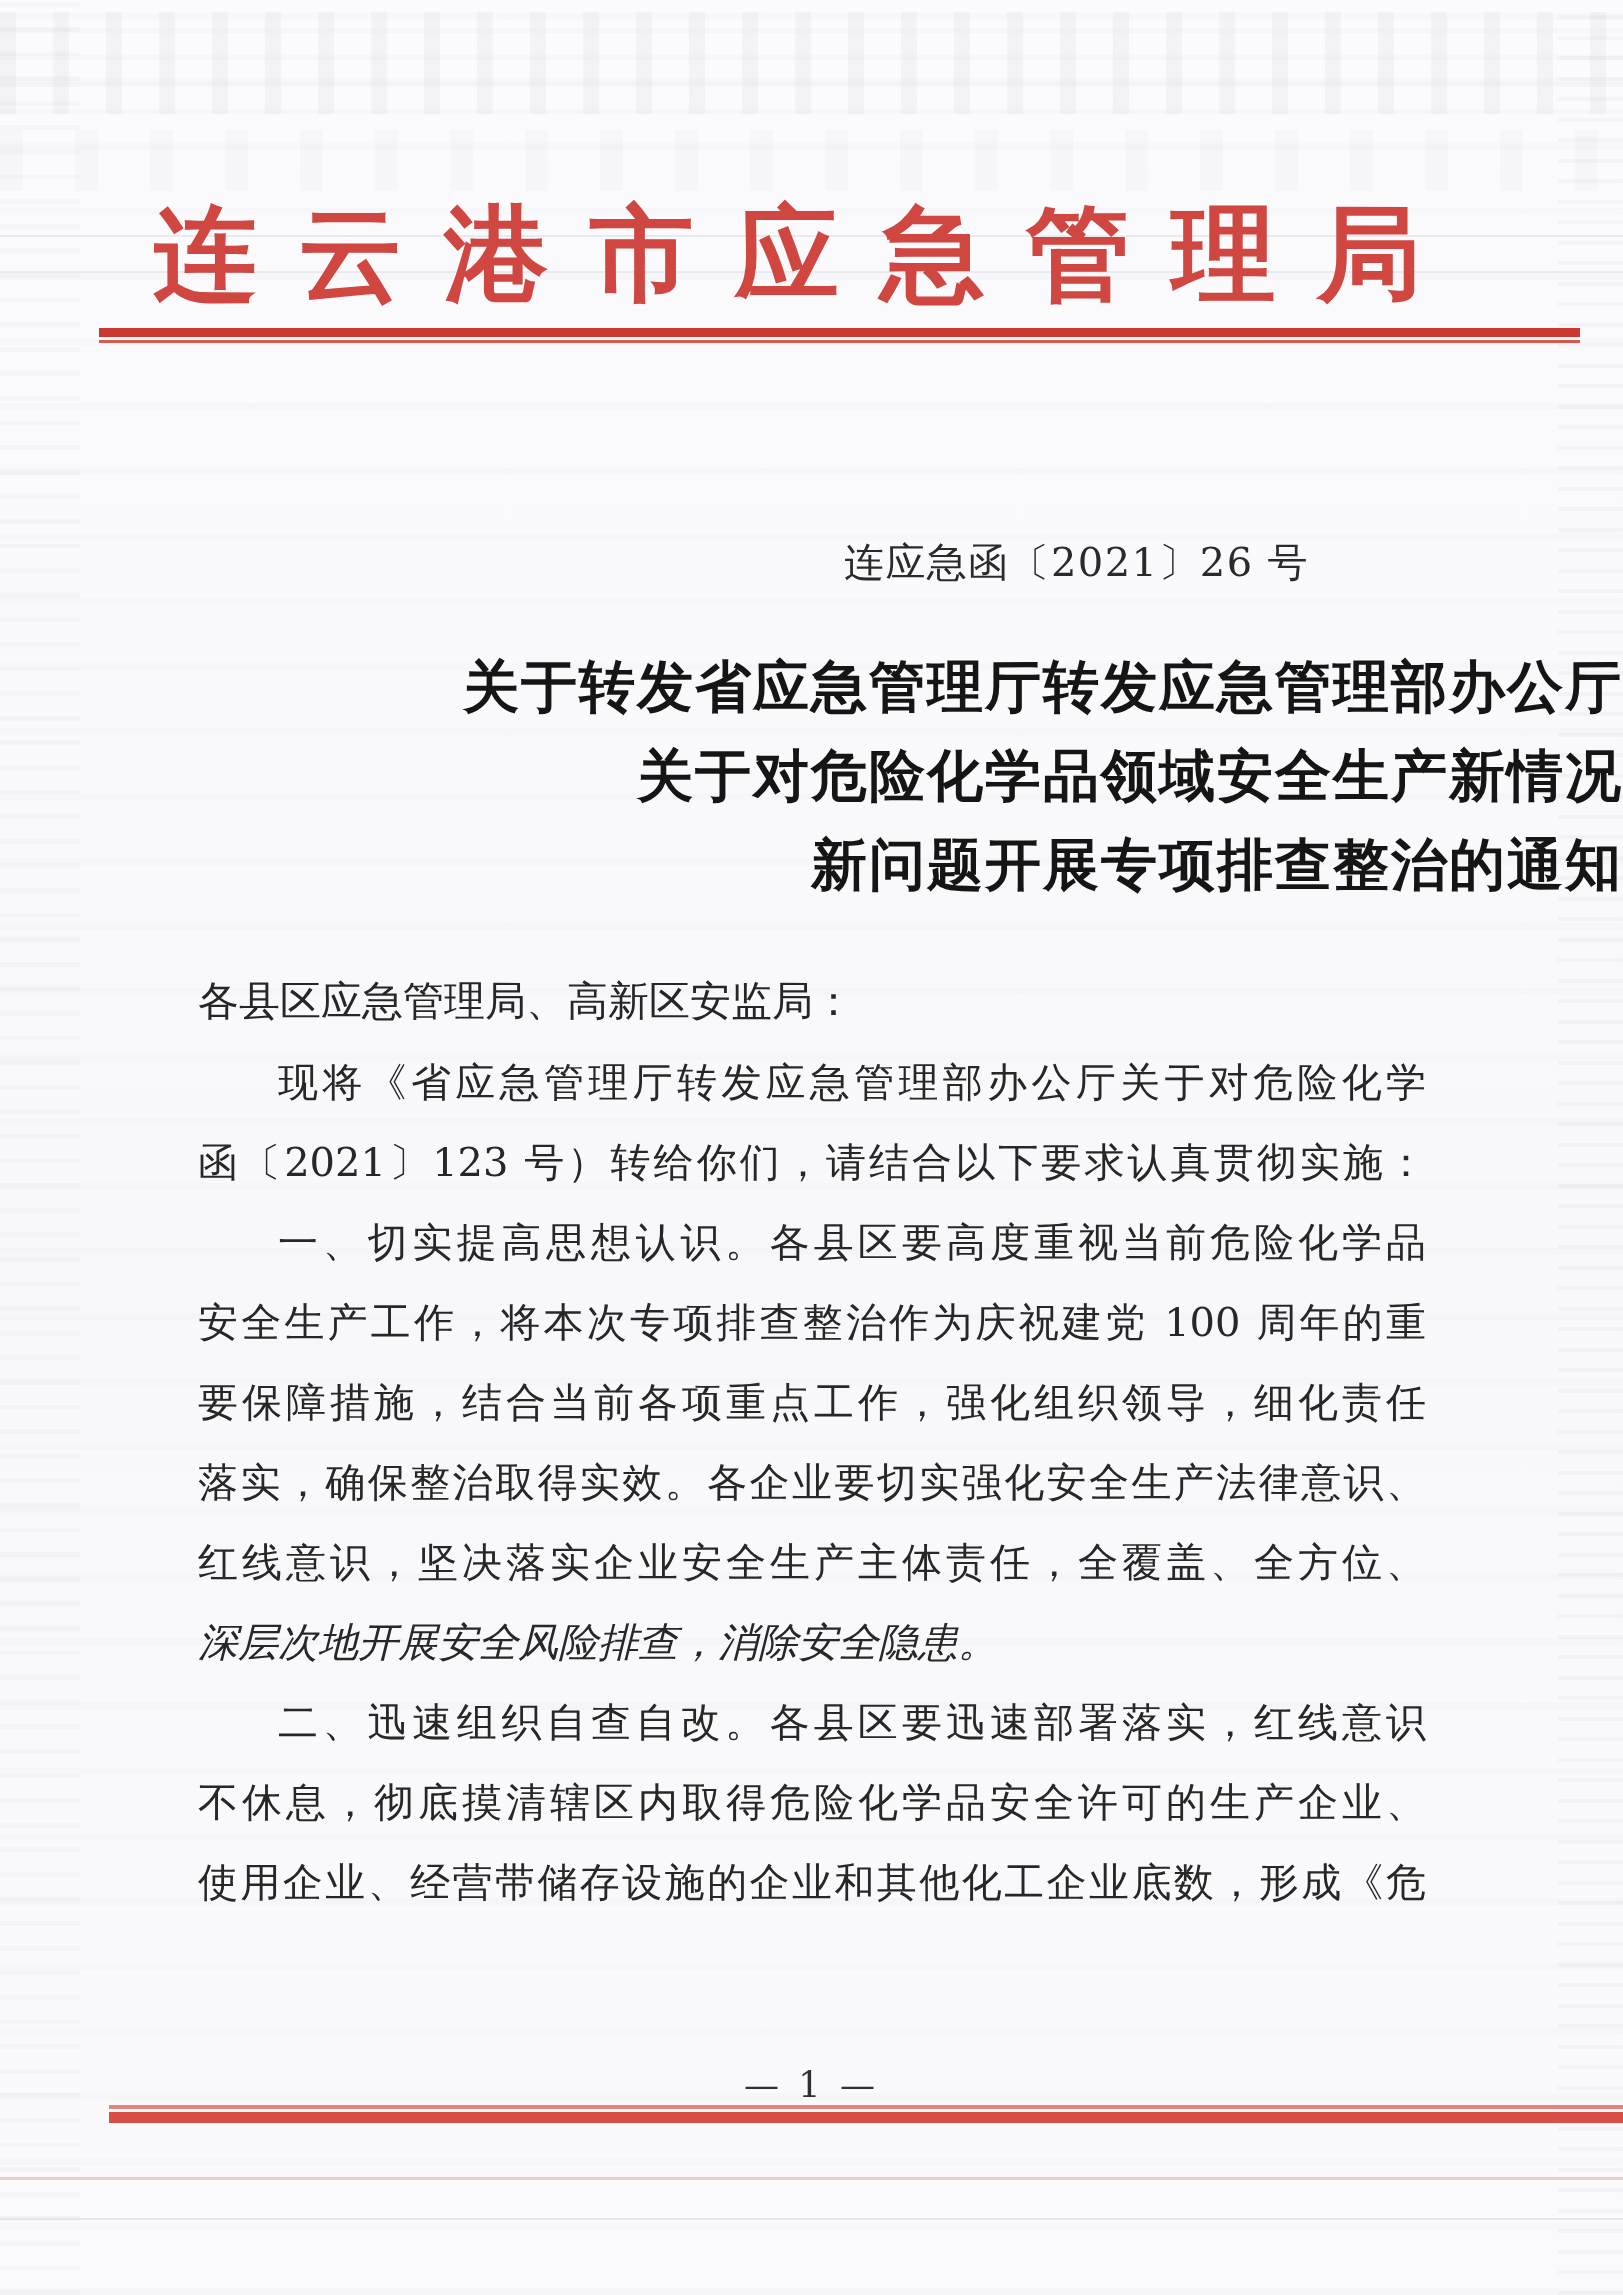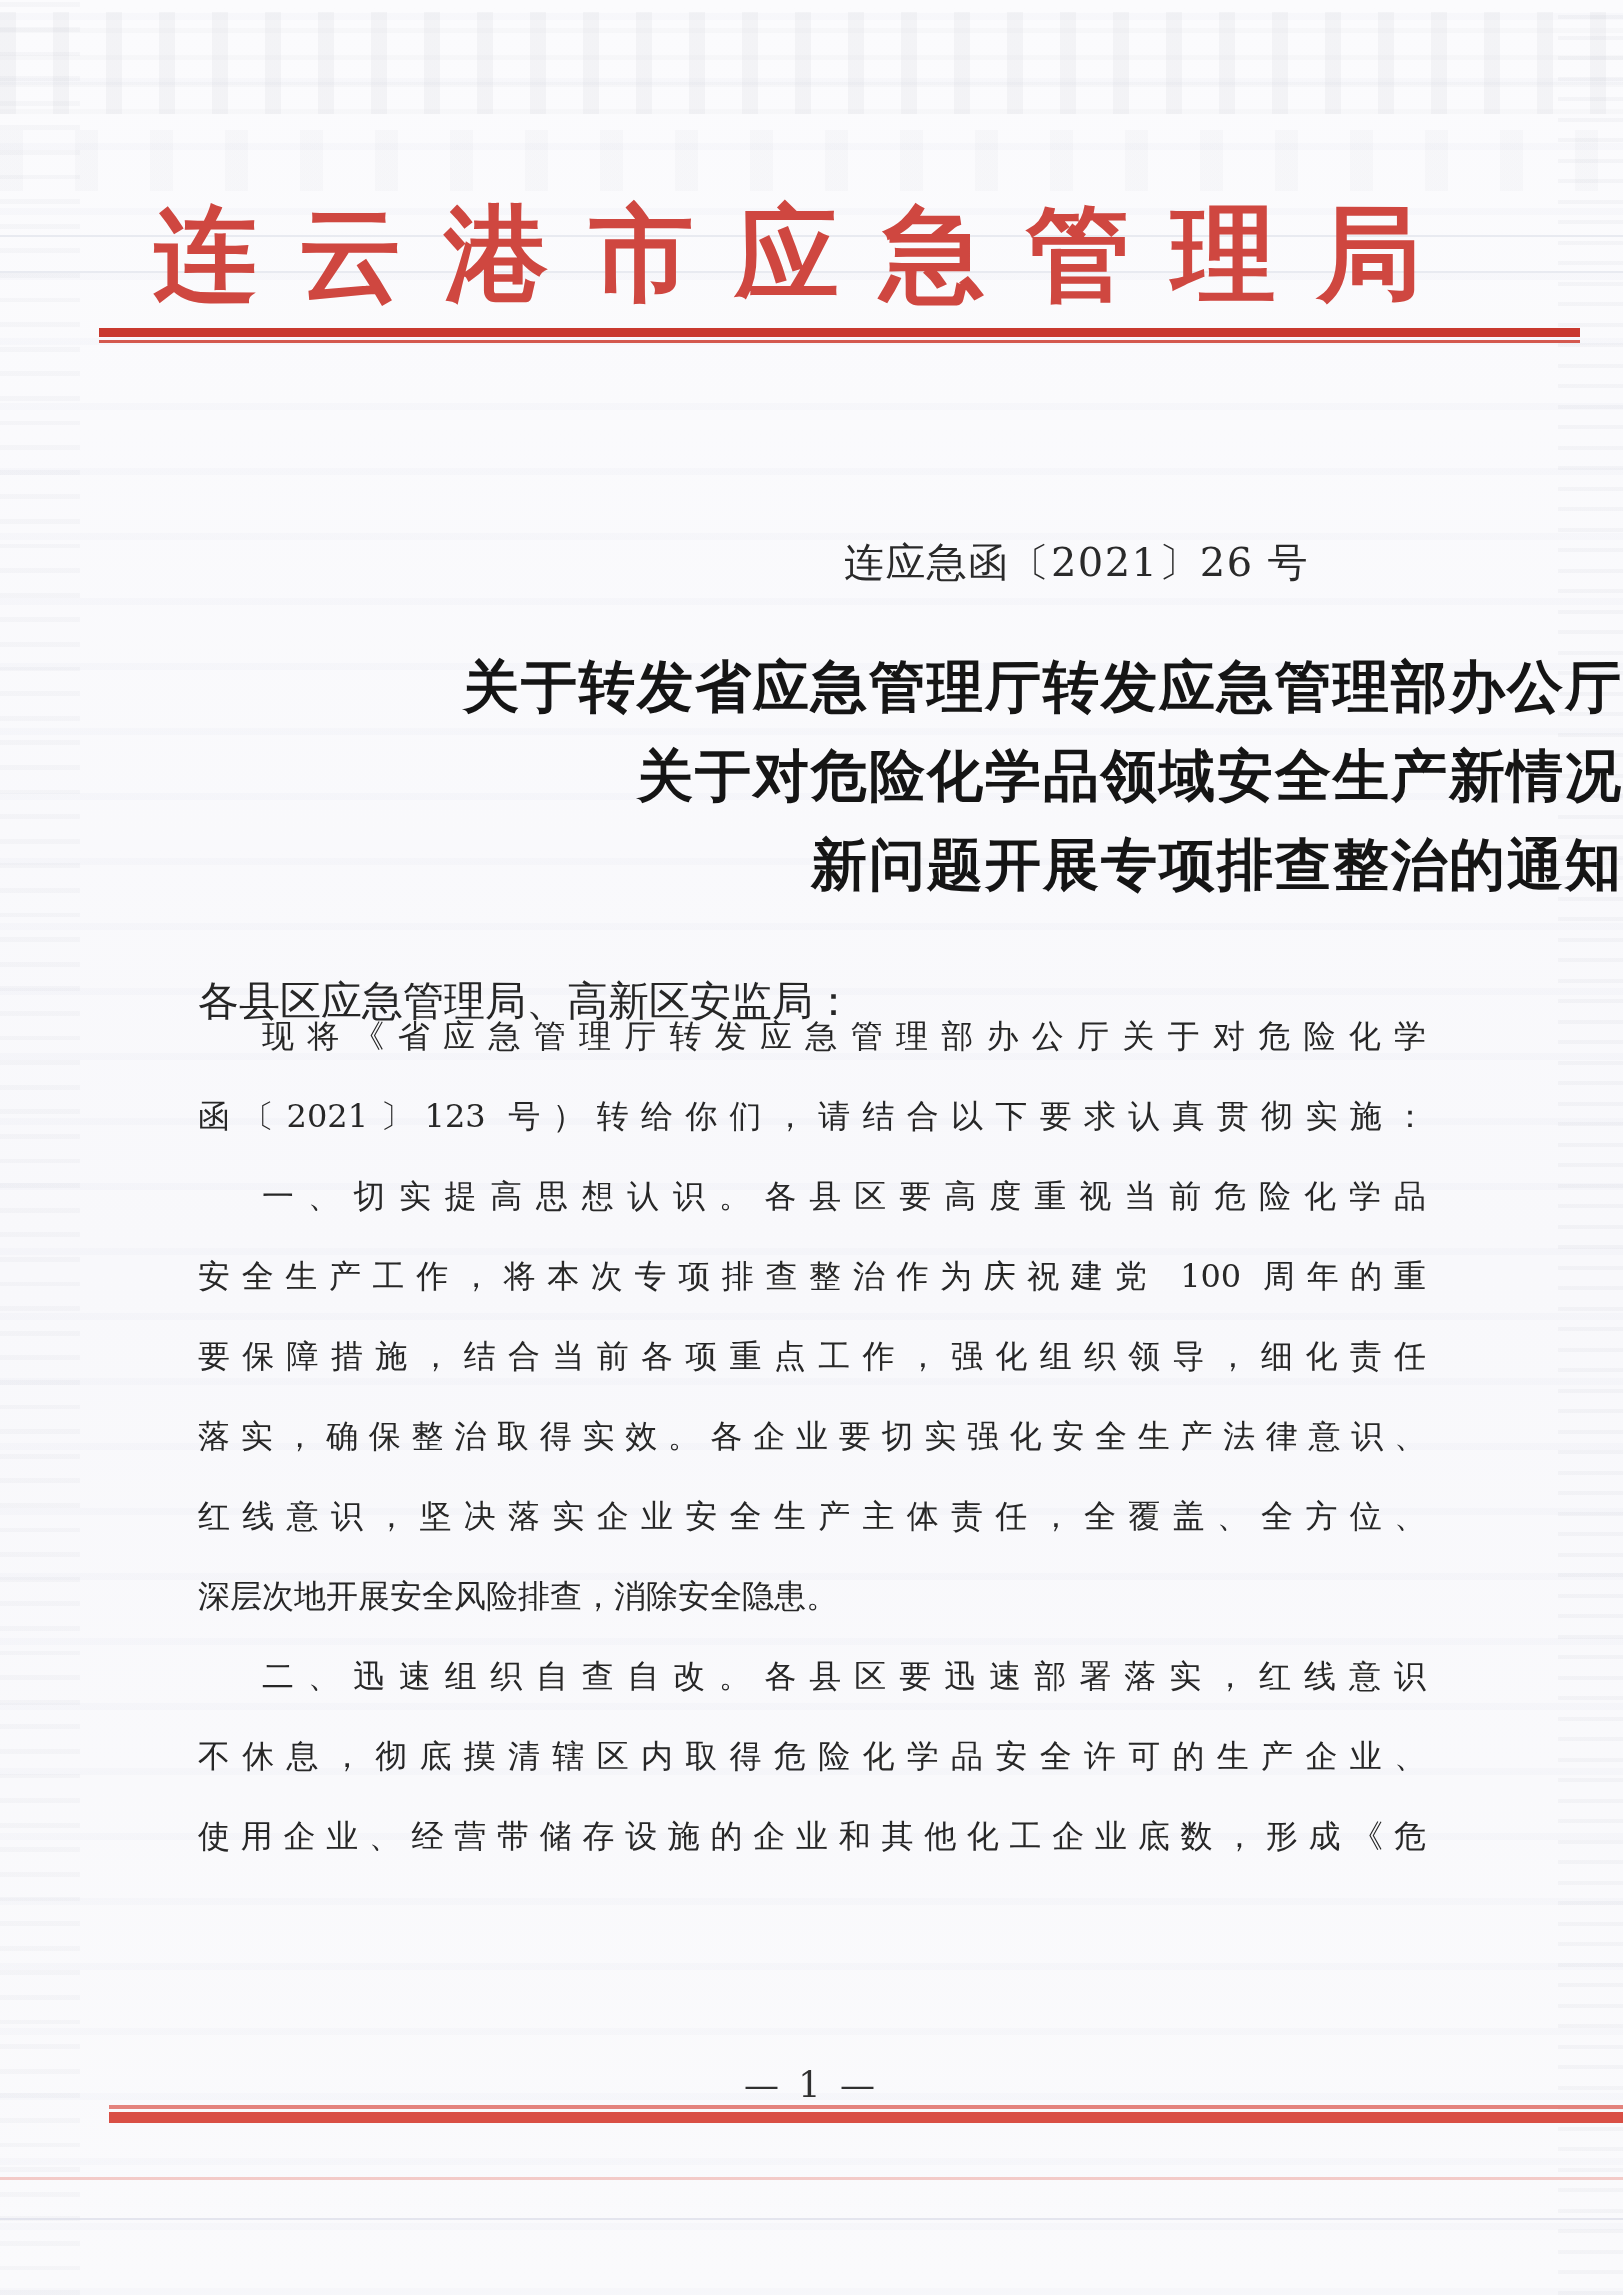--- a/index.html
+++ b/index.html
@@ -66,30 +66,30 @@
     font-weight:bold;font-size:56px;line-height:89px;letter-spacing:2px;
     color:#151515;
   }
 
   .addressee{
     position:absolute;top:974px;left:198px;width:1228px;
     font-size:41px;color:#262626;
   }
 
   .body-block{
-    position:absolute;top:996px;left:198px;width:1228px;
-    font-size:32px;line-height:80px;color:#272727;
+    position:absolute;top:1042px;left:198px;width:1228px;
+    font-size:40px;line-height:80px;color:#272727;
   }
   .body-line{
     text-align:justify;
     text-align-last:justify;
     height:80px;
     overflow:visible;
   }
-  .body-line.no-just{text-align-last:left;}
+  .body-line.no-just{text-align-last:left;font-style:italic;}
   .body-line.indent{text-indent:2em;}
   .seg-bold{font-weight:normal;font-family:"DejaVu Sans", sans-serif;letter-spacing:0.7px;}
 
   .page-number{
     position:absolute;top:2065px;left:0;width:100%;
     text-align:center;font-size:35px;color:#303030;letter-spacing:4.1px;
     z-index:3;
   }
 
   

